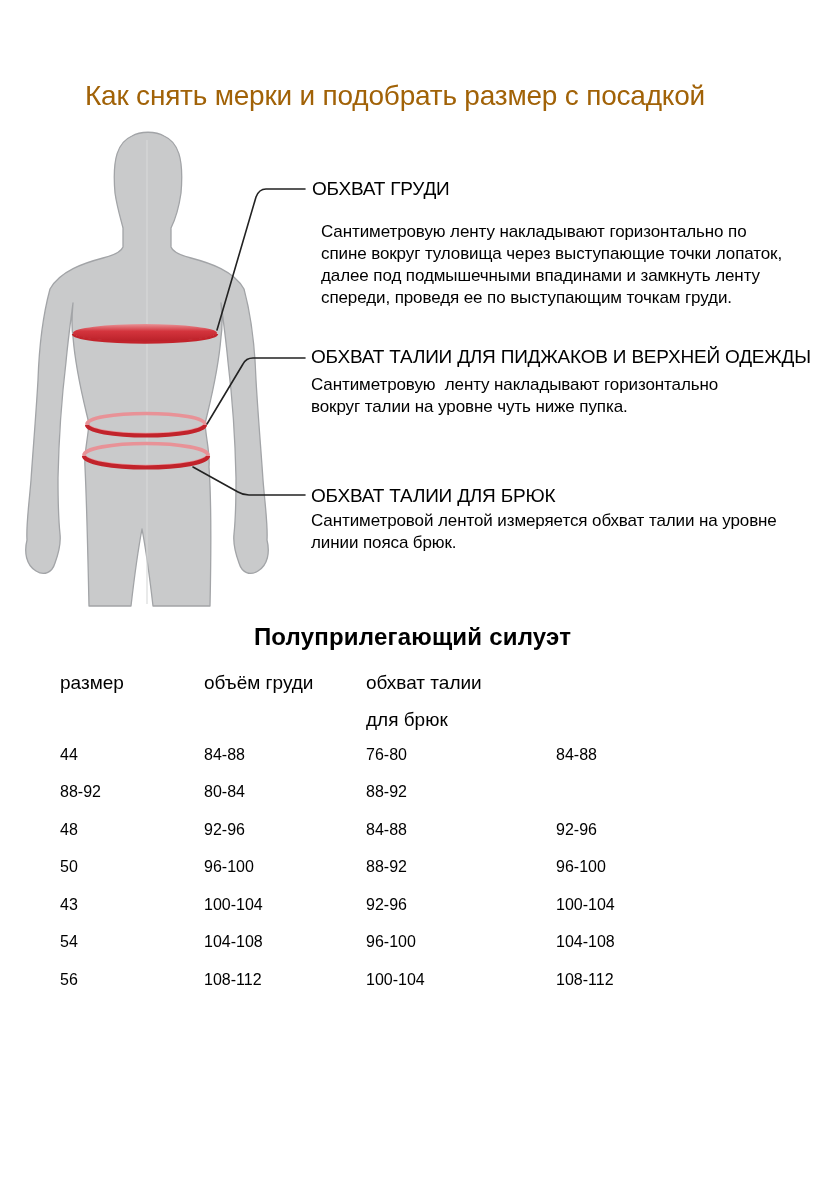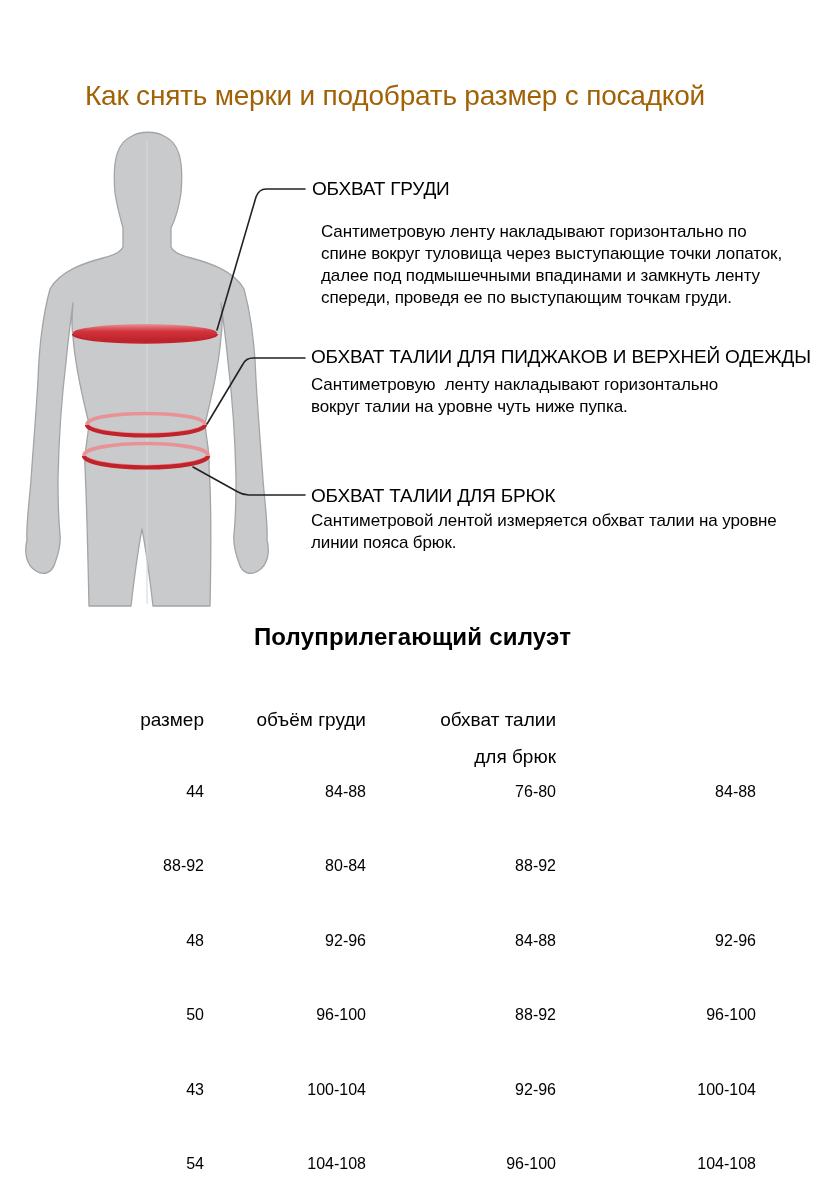--- a/index.html
+++ b/index.html
@@ -34,21 +34,21 @@
   #jacket-heading{left:311px;top:347px;}
   #jacket-body{left:311px;top:374px;}
   #trousers-heading{left:311px;top:486px;}
   #trousers-body{left:311px;top:510px;}
   .table-title{
     position:absolute;left:0;top:611px;width:825px;text-align:center;
     font-size:24px;font-weight:700;letter-spacing:.2px;color:#000;margin-top:12px;
   }
   .thead,.trow{
     display:grid;grid-template-columns:144px 162px 190px 200px;
-    align-items:start;text-align:right;margin-top:37px;
+    align-items:start;text-align:left;
   }
   .thead{position:absolute;left:60px;top:664px;width:696px;}
   .thead .tcell{font-size:19px;line-height:37.4px;white-space:pre-line;}
   .tbody{position:absolute;left:60px;top:736px;width:696px;}
   .trow{height:37.45px;}
   .tcell{font-size:16px;line-height:37.4px;color:#000;}
 </style>
 </head>
 <body>
 
@@ -185,17 +185,18 @@
       <div class="tcell">92-96</div>
       <div class="tcell">100-104</div>
     </div>
     <div class="trow">
       <div class="tcell">54</div>
       <div class="tcell">104-108</div>
       <div class="tcell">96-100</div>
       <div class="tcell">104-108</div>
     </div>
     <div class="trow">
+      <div class="tcell">56</div>
       <div class="tcell">108-112</div>
       <div class="tcell">100-104</div>
       <div class="tcell">108-112</div>
     </div>
   </div>
 
 </body></html>

